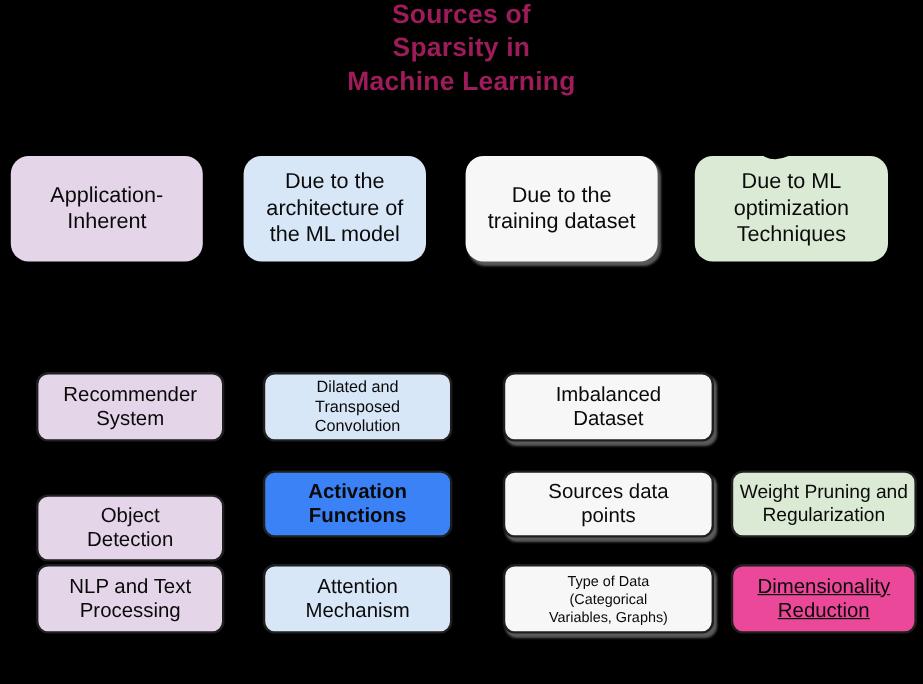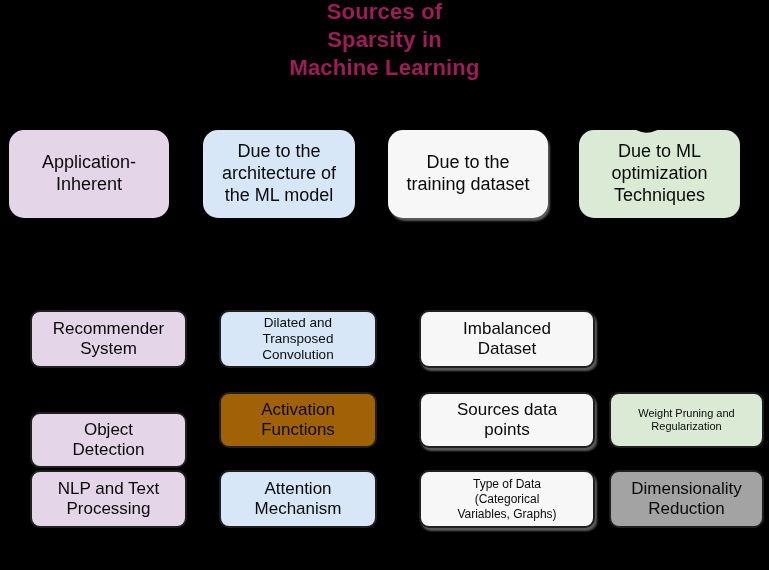--- a/index.html
+++ b/index.html
@@ -24,21 +24,21 @@
   .t1c4{left:579px;width:161px;}
   .sub{border:2px solid #1f1f1f;border-radius:10px;font-size:17px;line-height:1.2;}
   .c1{left:30px;width:157px;}
   .c2{left:219px;width:158px;}
   .c3{left:419px;width:176px;}
   .c4{left:609px;width:155px;}
   .r1{top:310px;height:58px;}
   .r2{top:392px;height:56px;}
   .r3{top:470px;height:58px;}
   .fs13{font-size:13.5px;}
-  .fs14{font-size:11px;}
+  .fs14{font-size:16px;}
   .fs12{font-size:12px;line-height:1.25;}
   .shadowed{box-shadow:2px 3px 2px rgba(150,150,150,0.6);}
   .curve-frag{position:absolute;left:636px;top:120px;width:34px;height:14px;z-index:2;}
 </style>
 </head>
 <body>
 
 <div class="stage" style="background-color: rgb(0, 0, 0);">
 
   <h1 class="title" style="color: rgb(157, 28, 89);">Sources of
@@ -63,31 +63,31 @@
   <div class="box sub c1 r1" style="background-color: rgb(228, 213, 233);">Recommender
 System</div>
   <div class="box sub c1 r2" style="background-color: rgb(228, 213, 233); margin-top: 20px;">Object
 Detection</div>
   <div class="box sub c1 r3" style="background-color: rgb(228, 213, 233);">NLP and Text
 Processing</div>
 
   <div class="box sub c2 r1 fs13" style="background-color: rgb(215, 231, 248);">Dilated and
 Transposed
 Convolution</div>
-  <div class="box sub c2 r2" style="background-color: #a16207;">Activation
+  <div class="box sub c2 r2" style="background-color: #3b82f6; font-weight: bold;">Activation
 Functions</div>
   <div class="box sub c2 r3" style="background-color: rgb(215, 231, 248);">Attention
 Mechanism</div>
 
   <div class="box sub c3 r1 shadowed" style="background-color: rgb(247, 247, 247);">Imbalanced
 Dataset</div>
   <div class="box sub c3 r2 shadowed" style="background-color: rgb(247, 247, 247);">Sources data
 points</div>
   <div class="box sub c3 r3 fs12 shadowed" style="background-color: rgb(247, 247, 247);">Type of Data
 (Categorical
 Variables, Graphs)</div>
 
   <div class="box sub c4 r2 fs14" style="background-color: rgb(219, 234, 213);">Weight Pruning and
 Regularization</div>
-  <div class="box sub c4 r3" style="background-color: #a3a3a3;">Dimensionality
+  <div class="box sub c4 r3" style="background-color: #ec4899; text-decoration: underline;">Dimensionality
 Reduction</div>
 
 </div>
 
 </body></html>

